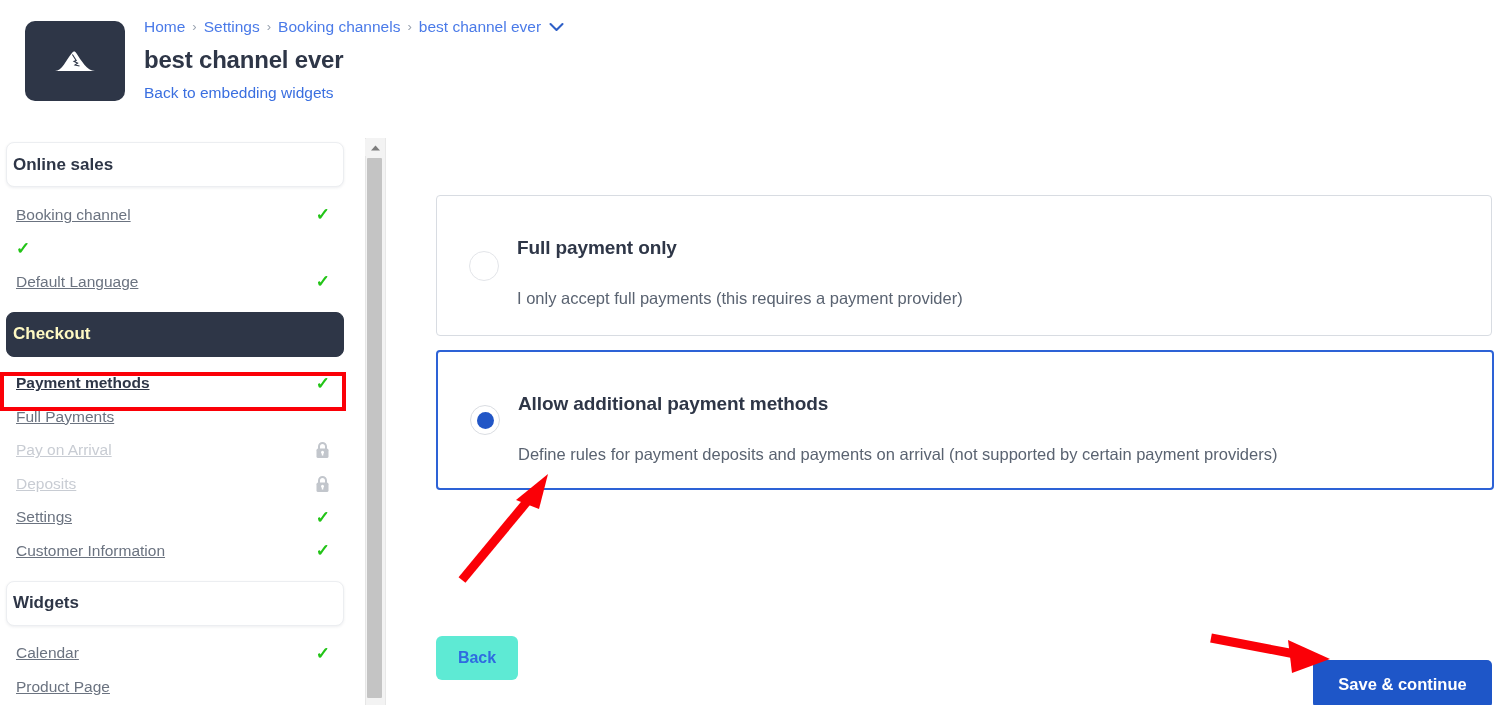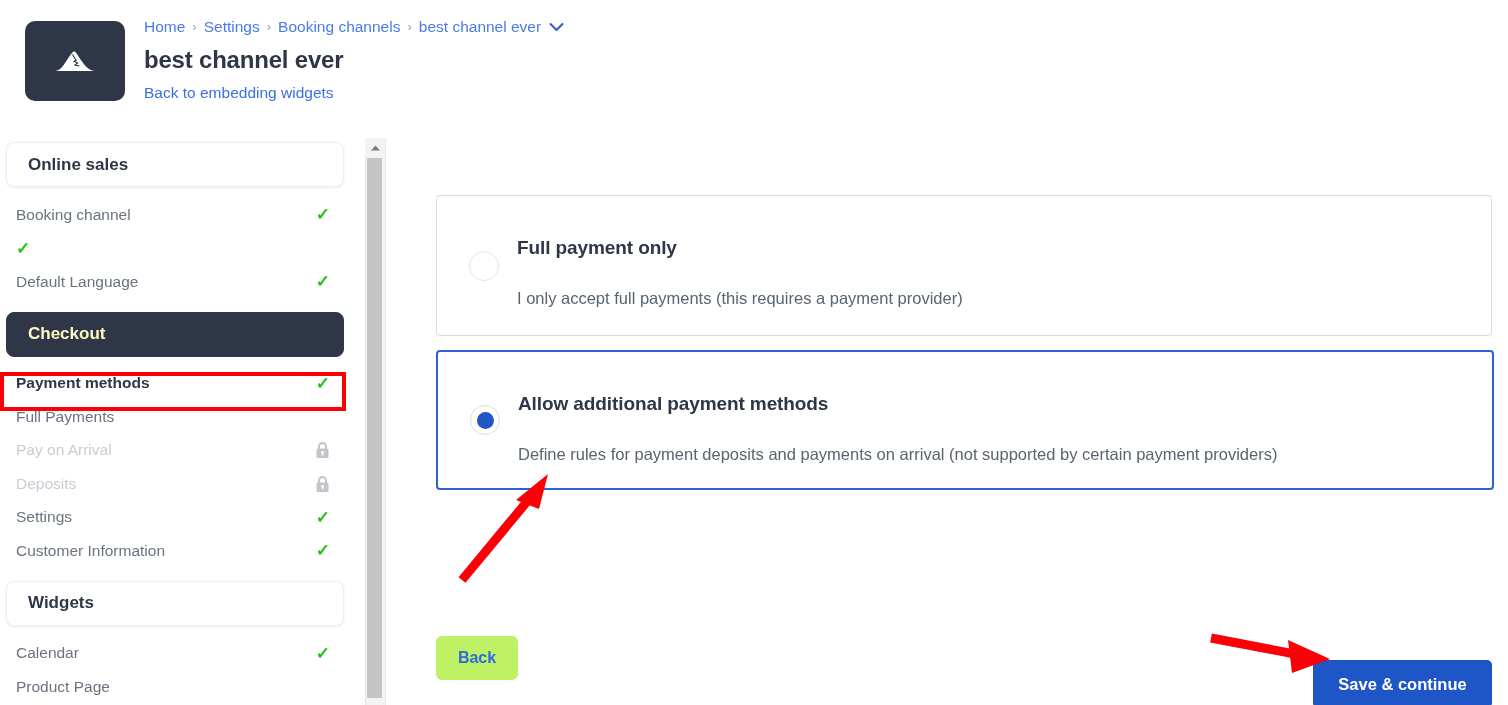--- a/index.html
+++ b/index.html
@@ -46,39 +46,39 @@
     background: #fff; overflow: hidden;
   }
   .side-card {
     margin: 4px 20px 0 6px;
     height: 45px;
     background: #fff;
     border: 1px solid #eceef1;
     border-radius: 8px;
     box-shadow: 0 1px 3px rgba(25,35,60,.08);
     display: flex; align-items: center;
-    padding-left: 21px;
+    padding-left: 6px;
   }
   .side-card .side-card-label { font-size: 17px; font-weight: bold; color: #2e3647; }
 
   .side-card.dark {
     background: #2e3647; border-color: #2e3647; box-shadow: none;
   }
   .side-card.dark .side-card-label { color: #fef9c3; }
 
   .side-row {
     position: relative;
     margin: 0 20px 0 6px;
     height: 33.5px;
     display: flex; align-items: center;
     padding-left: 10px; padding-right: 14px;
     font-size: 15.5px; color: #6b7380;
     cursor: pointer;
   }
-  .side-row .row-label { flex: 1; white-space: nowrap; }
+  .side-row .row-label { flex: 1; white-space: nowrap; text-decoration: underline; }
   .side-row.disabled { color: #c8ccd3; cursor: default; }
   .side-row.active .row-label { color: #2e3647; font-weight: bold; }
 
   .check { color: #22c417; font-size: 17px; line-height: 1; font-weight: bold; }
   .lock-ico { display: inline-flex; }
 
   .hl-box {
     position: absolute; left: 0; top: 372px;
     width: 346px; height: 39px;
     border: 4px solid #fb0007;
@@ -136,21 +136,21 @@
   .radio-dot { width: 17px; height: 17px; border-radius: 50%; background: #2256c6; }
 
   .opt-text { position: absolute; left: 80px; top: 41px; right: 20px; }
   .opt-title { font-size: 19px; font-weight: bold; color: #2e3647; margin-bottom: 9px; letter-spacing: -0.1px; }
   .opt-desc { font-size: 16.5px; color: #5a6371; margin-top: 30px; }
 
   
   .btn-back {
     position: absolute; left: 50px; top: 498px;
     width: 82px; height: 44px;
-    background: #bef264; border: none; border-radius: 6px;
+    background: #5eead4; border: none; border-radius: 6px;
     color: #2f6be0; font-size: 16px; font-weight: bold;
     font-family: "Liberation Sans", sans-serif;
     cursor: pointer;
   }
   .btn-save {
     position: absolute; left: 927px; top: 522px;
     width: 179px; height: 48px;
     background: #1e56c8; border: none; border-radius: 5px;
     color: #ffffff; font-size: 16.5px; font-weight: bold;
     font-family: "Liberation Sans", sans-serif;

